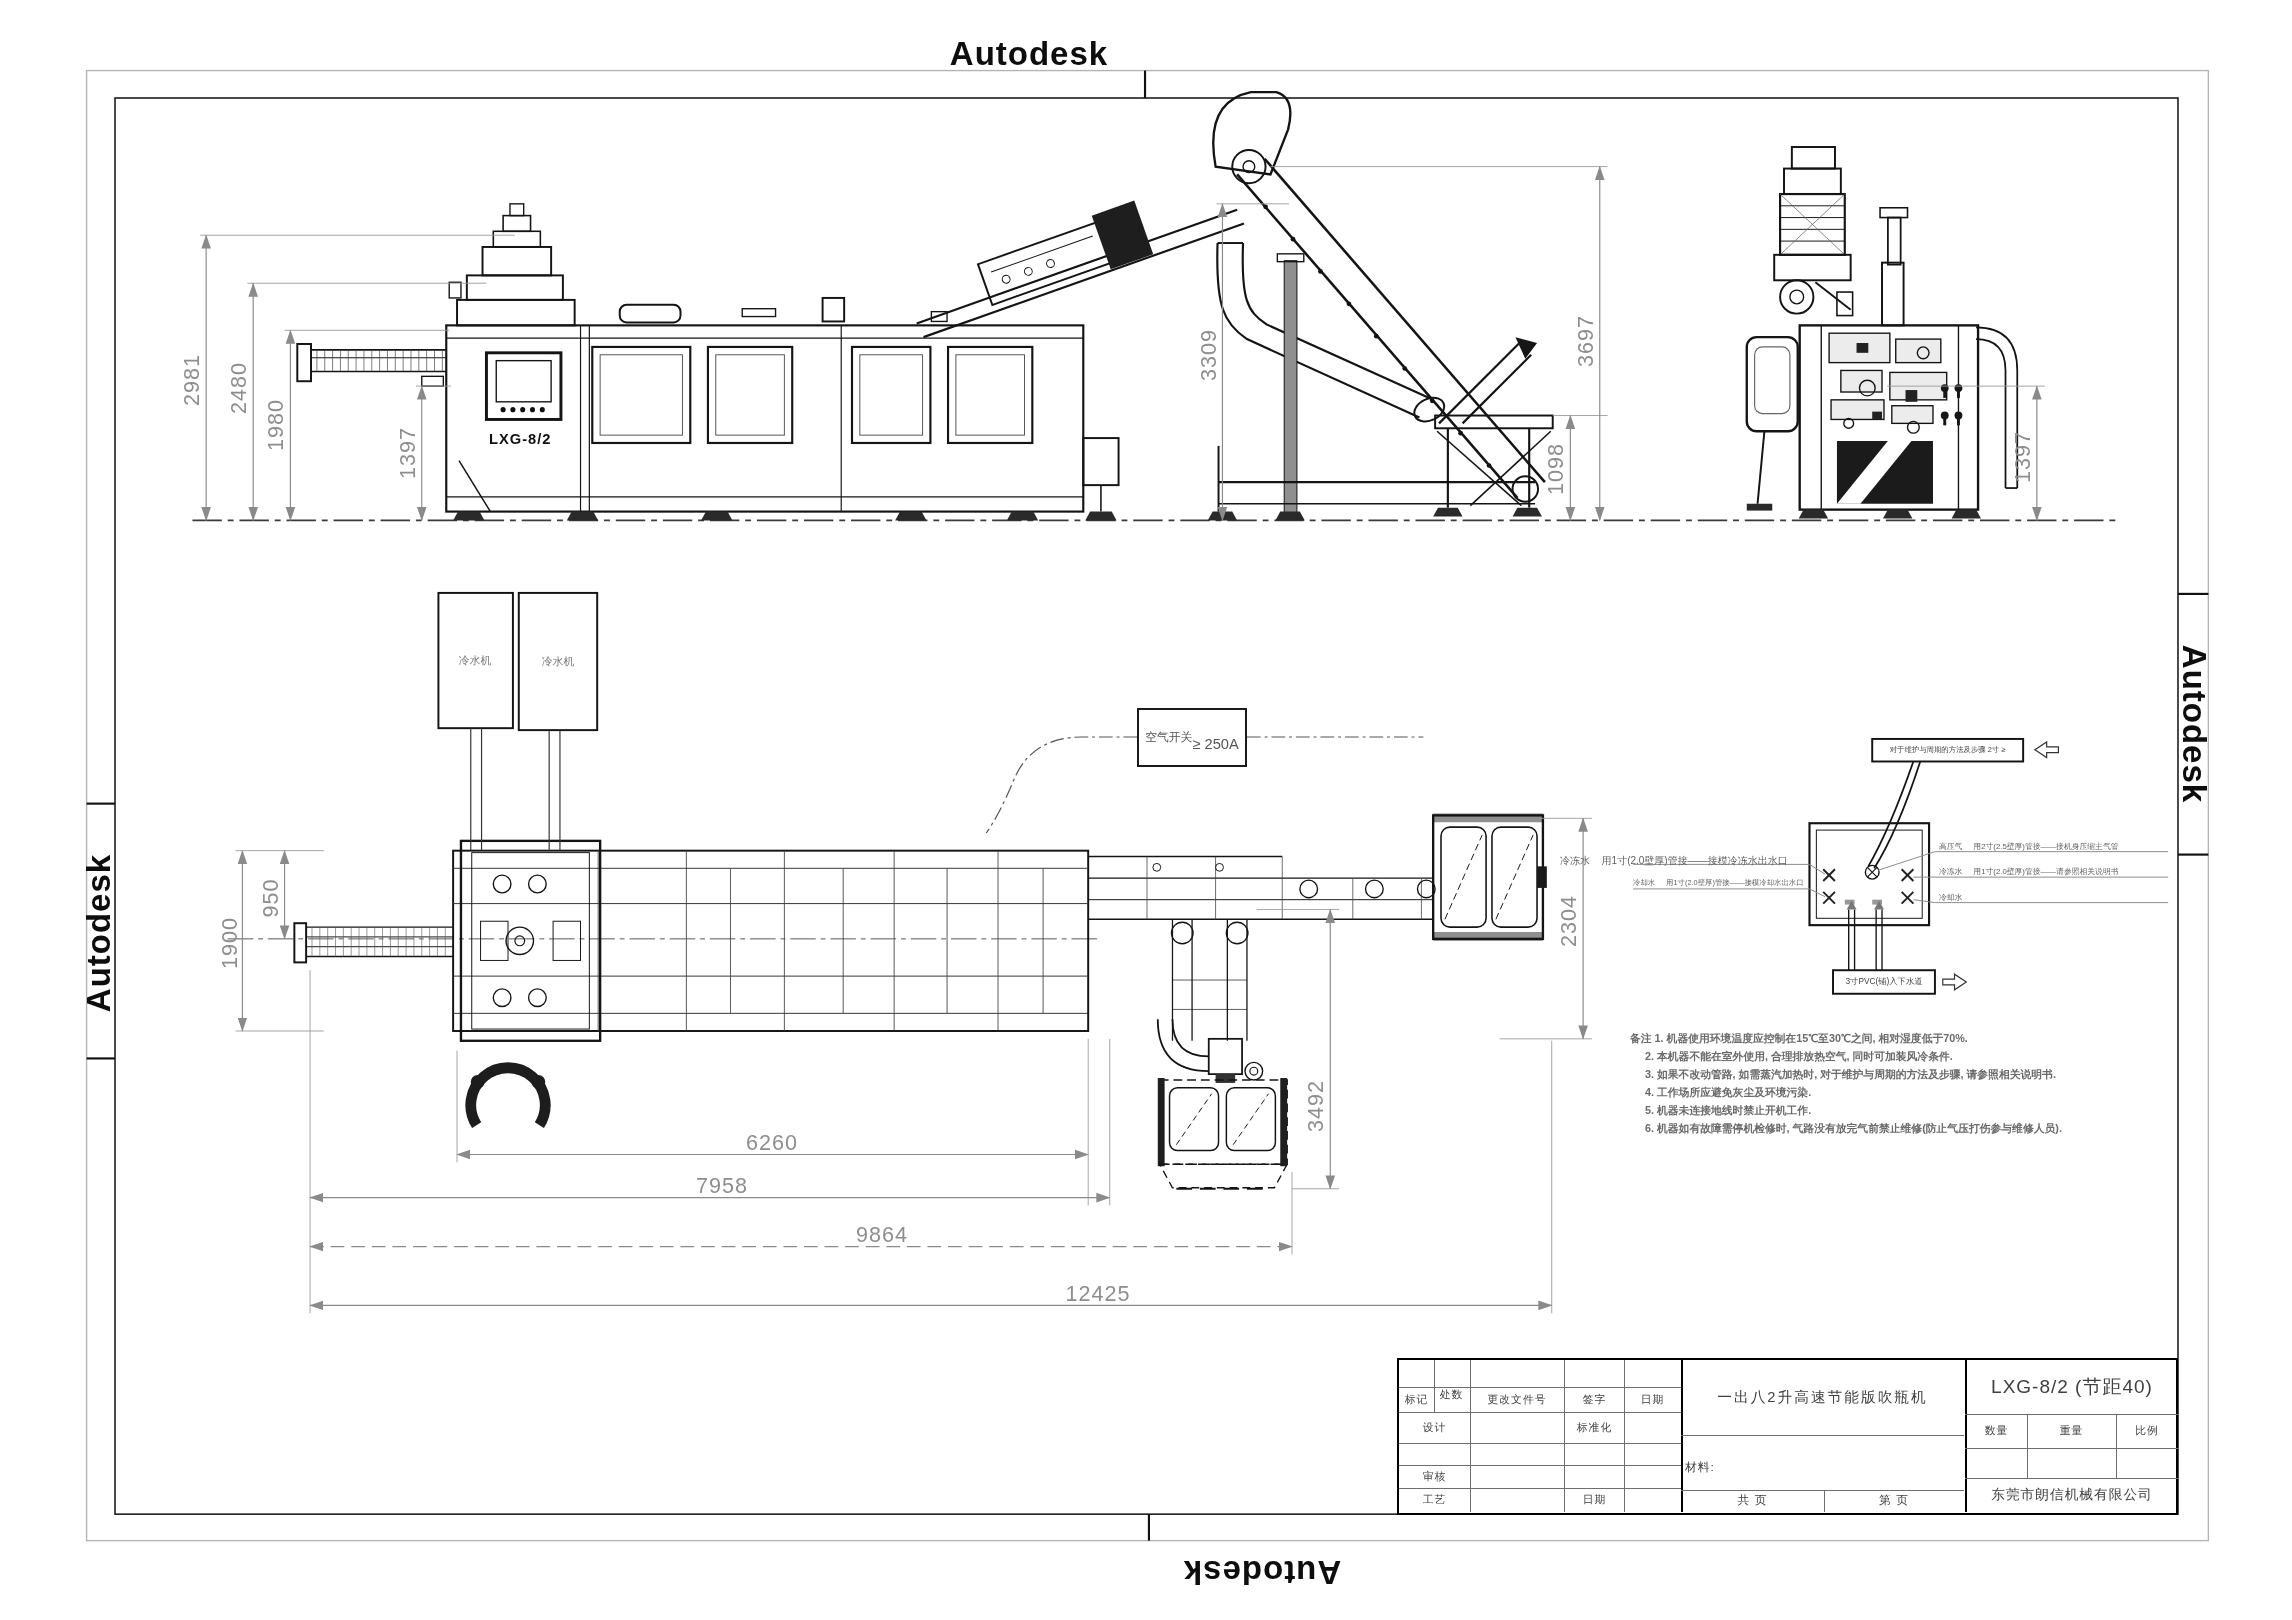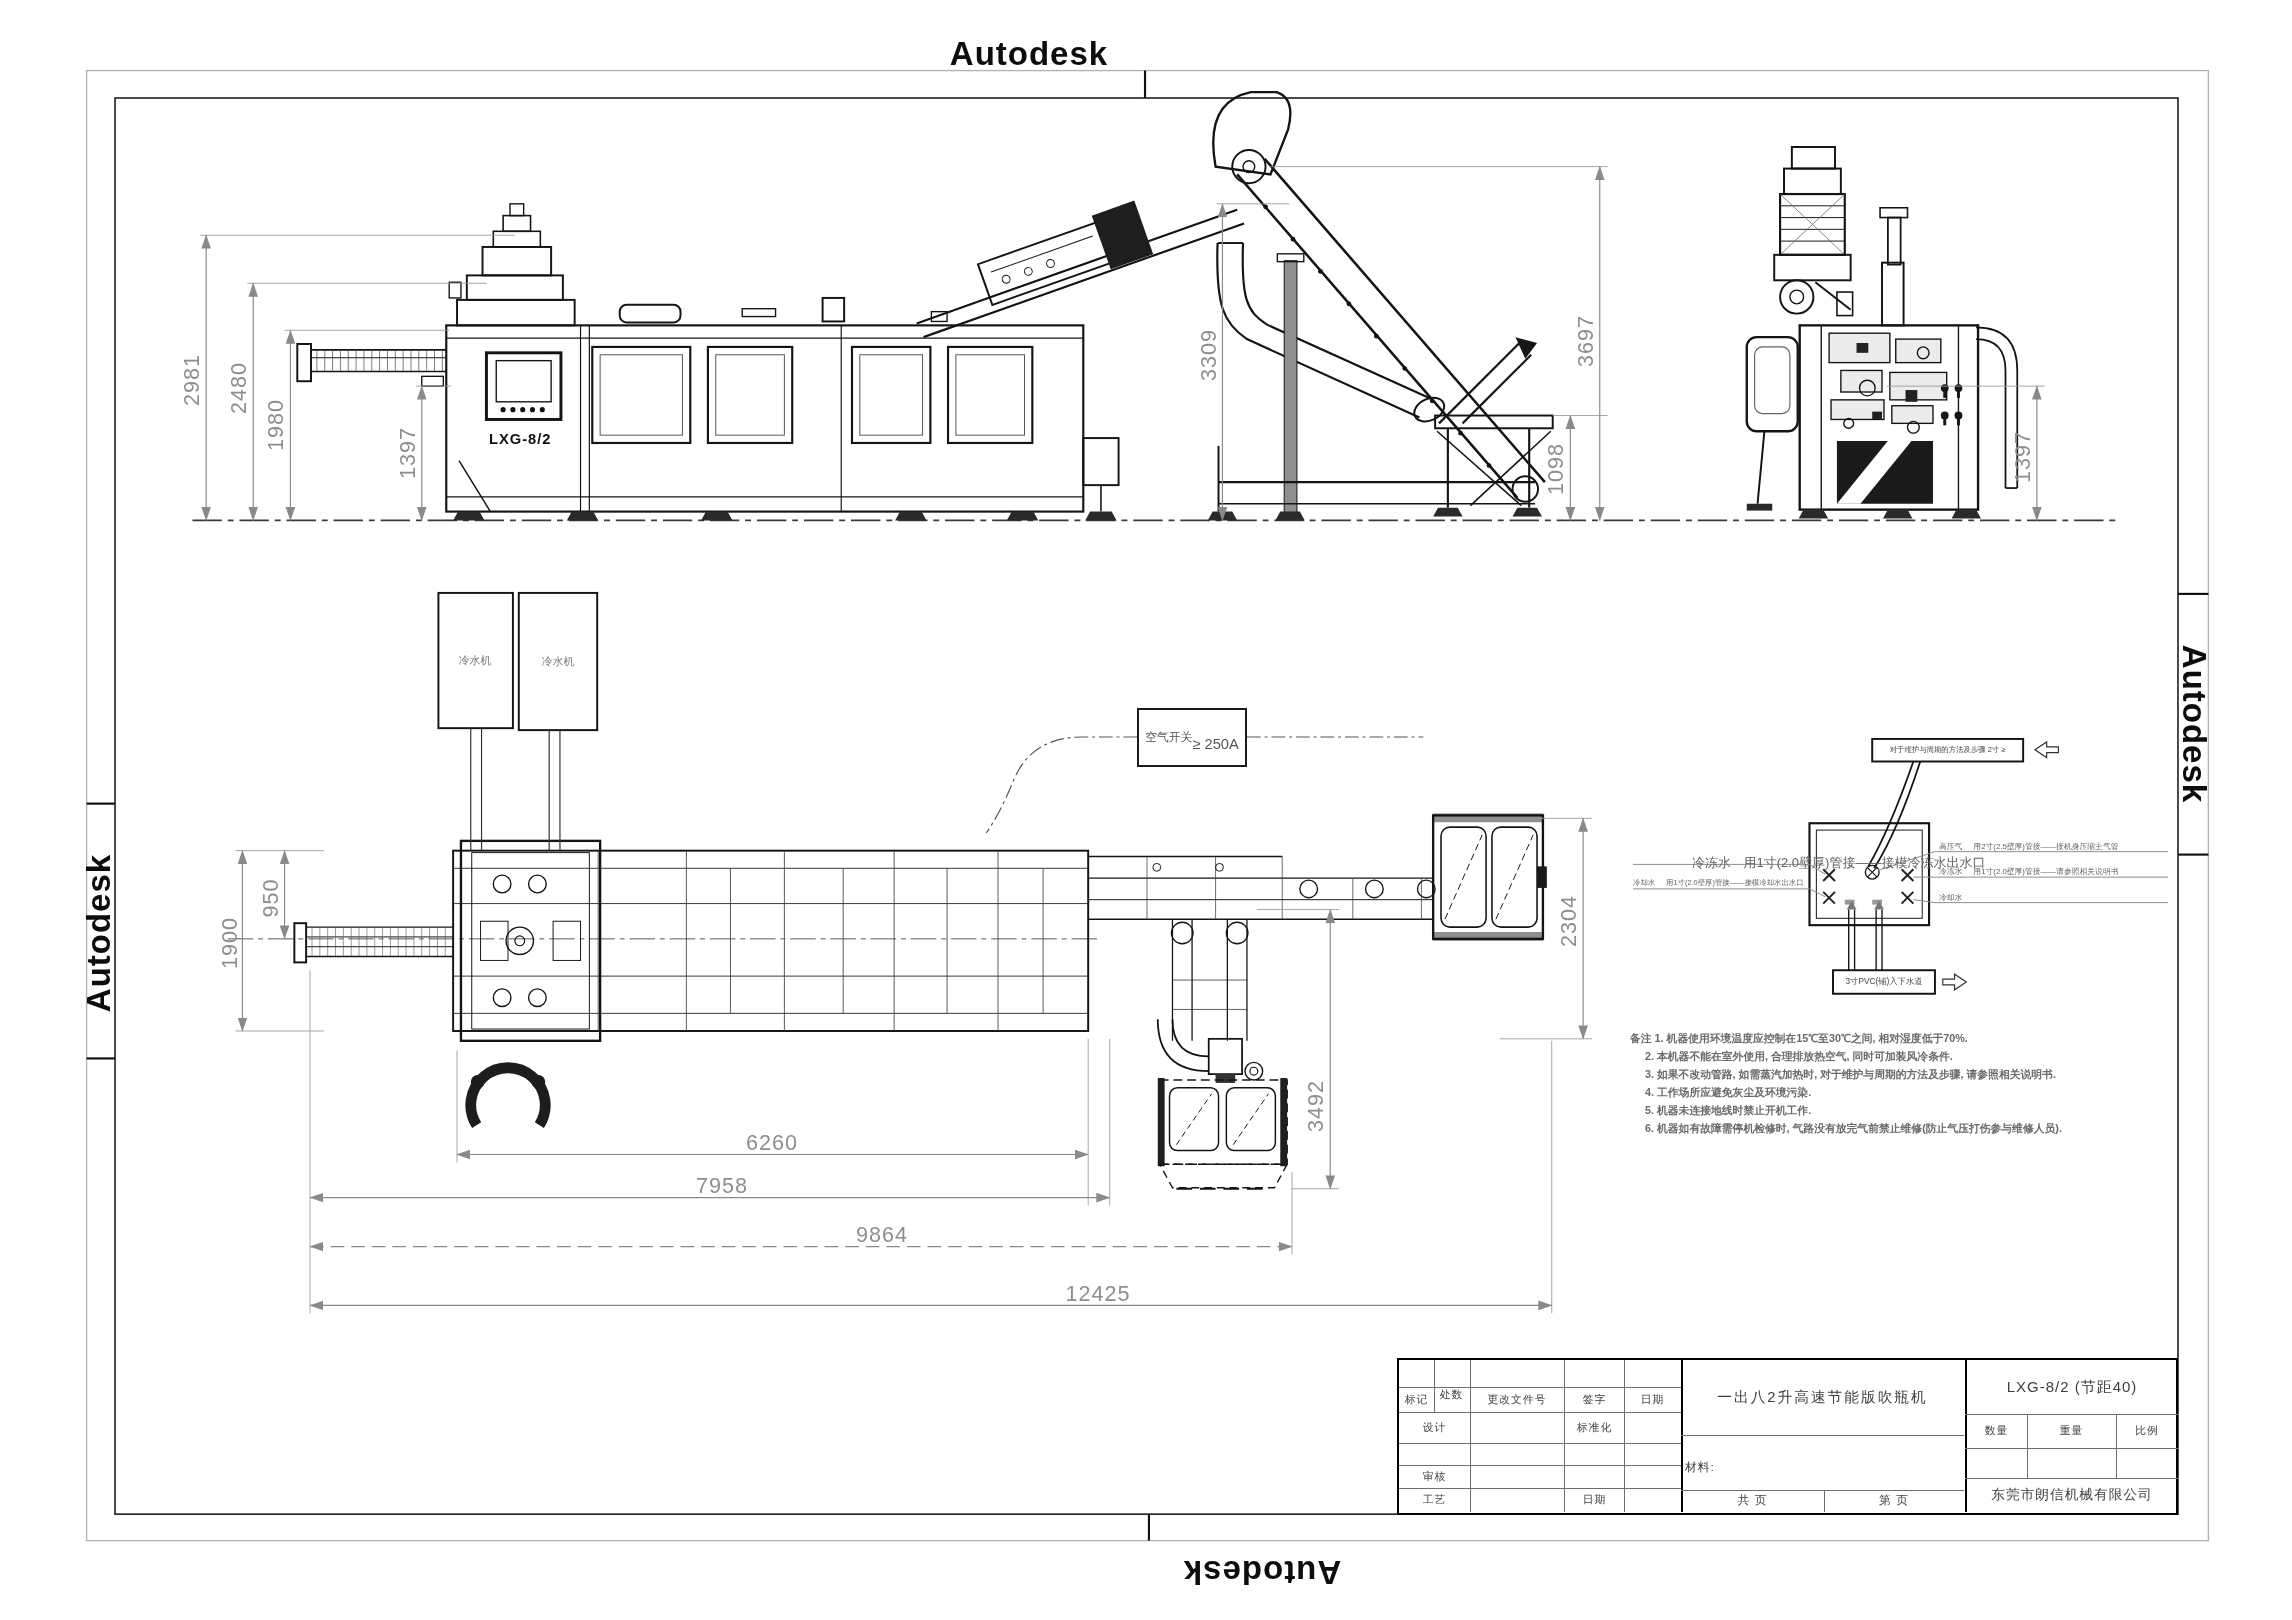--- a/index.html
+++ b/index.html
@@ -478,21 +478,21 @@
   <span>用2寸(2.5壁厚)管接——接机身压缩主气管</span>
 </div>
 <div class="hk" style="left:1939px;top:866px;">
   <span class="nm">冷冻水</span>
   <span>用1寸(2.0壁厚)管接——请参照相关说明书</span>
 </div>
 <div class="hk" style="left:1939px;top:892px;">
   <span class="nm">冷却水</span>
   <span></span>
 </div>
-<div class="hk" style="left:1692px;top:854px;font-size:13px;">
+<div class="hk" style="left:1560px;top:854px;font-size:10px;">
   <span class="nm">冷冻水</span>
   <span>用1寸(2.0壁厚)管接——接模冷冻水出水口</span>
 </div>
 <div class="hk" style="left:1633px;top:878px;font-size:7.4px;">
   <span class="nm">冷却水</span>
   <span>用1寸(2.0壁厚)管接——接模冷却水出水口</span>
 </div>
 <div class="hk" style="left:1835px;top:976px;width:98px;text-align:center;font-size:8.3px;color:#444;">3寸PVC(铺)入下水道</div>
 
 <div id="notes">
@@ -541,21 +541,21 @@
   <div class="cell" style="left:165px;top:52px;width:61px;height:31px;">标准化</div>
   <div class="cell" style="left:0;top:105px;width:71px;height:23.5px;">审核</div>
   <div class="cell" style="left:0;top:128px;width:71px;height:23.5px;">工艺</div>
   <div class="cell" style="left:165px;top:128px;width:61px;height:23.5px;">日期</div>
 
   <div class="cell" style="left:282px;top:0;width:283px;height:75px;font-size:14.7px;letter-spacing:2px;">一出八2升高速节能版吹瓶机</div>
   <div class="cell" style="left:286px;top:93px;width:59px;height:29px;justify-content:flex-start;font-size:11.8px;">材料:</div>
   <div class="cell" style="left:282px;top:130px;width:143px;height:21.6px;font-size:11.8px;">共    页</div>
   <div class="cell" style="left:425px;top:130px;width:140px;height:21.6px;font-size:11.8px;">第    页</div>
 
-  <div class="cell" style="left:566px;top:0;width:214px;height:54px;font-size:15px;">LXG-8/2 (节距40)</div>
+  <div class="cell" style="left:566px;top:0;width:214px;height:54px;font-size:19px;">LXG-8/2 (节距40)</div>
   <div class="cell" style="left:566px;top:54px;width:63px;height:34px;">数量</div>
   <div class="cell" style="left:628px;top:54px;width:89px;height:34px;">重量</div>
   <div class="cell" style="left:717px;top:54px;width:62px;height:34px;">比例</div>
   <div class="cell" style="left:566px;top:118px;width:214px;height:34px;font-size:13.7px;">东莞市朗信机械有限公司</div>
 </div>
 
 </div>
 
 
 </body></html>

